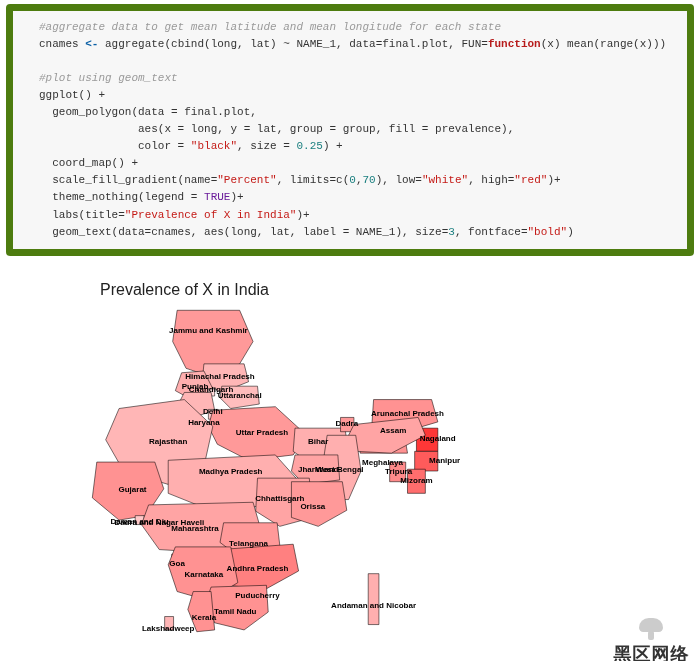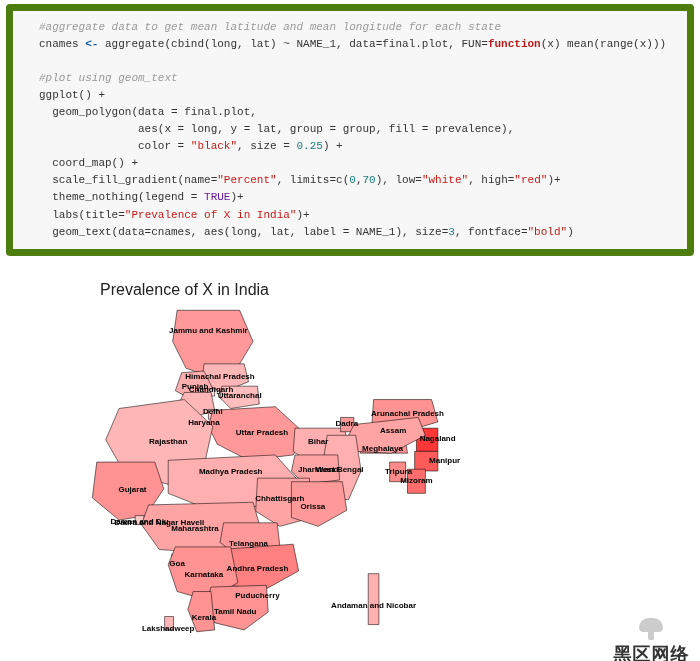--- a/index.html
+++ b/index.html
@@ -205,21 +205,21 @@
         <div class="state-label" style="left: 141.071px; top: 103.6px;">Chandigarh</div>
         <div class="state-label" style="left: 169.643px; top: 109.15px;">Uttaranchal</div>
         <div class="state-label" style="left: 133.929px; top: 136px;">Haryana</div>
         <div class="state-label" style="left: 142.857px; top: 125.8px;">Delhi</div>
         <div class="state-label" style="left: 191.964px; top: 146.15px;">Uttar Pradesh</div>
         <div class="state-label" style="left: 98.2143px; top: 155.4px;">Rajasthan</div>
         <div class="state-label" style="left: 248.214px; top: 155.4px;">Bihar</div>
         <div class="state-label" style="left: 276.786px; top: 136.9px;">Dadra</div>
         <div class="state-label" style="left: 337.5px; top: 127.65px;">Arunachal Pradesh</div>
         <div class="state-label" style="left: 357.143px; top: 152.625px; padding-left: 21px;">Nagaland</div>
-        <div class="state-label" style="left: 312.5px; top: 162px;">Meghalaya</div>
+        <div class="state-label" style="left: 312.5px; top: 176px;">Meghalaya</div>
         <div class="state-label" style="left: 357.143px; top: 173.9px; padding-left: 35px;">Manipur</div>
         <div class="state-label" style="left: 346.429px; top: 194.25px;">Mizoram</div>
         <div class="state-label" style="left: 328.571px; top: 185px;">Tripura</div>
         <div class="state-label" style="left: 323.214px; top: 144.3px;">Assam</div>
         <div class="state-label" style="left: 269.643px; top: 183.15px;">West Bengal</div>
         <div class="state-label" style="left: 248.214px; top: 183.15px;">Jharkhand</div>
         <div class="state-label" style="left: 160.714px; top: 185px;">Madhya Pradesh</div>
         <div class="state-label" style="left: 62.5px; top: 203.5px;">Gujarat</div>
         <div class="state-label" style="left: 69.6429px; top: 235.875px;">Daman and Diu</div>
         <div class="state-label" style="left: 89.2857px; top: 236.8px;">Dadra and Nagar Haveli</div>

